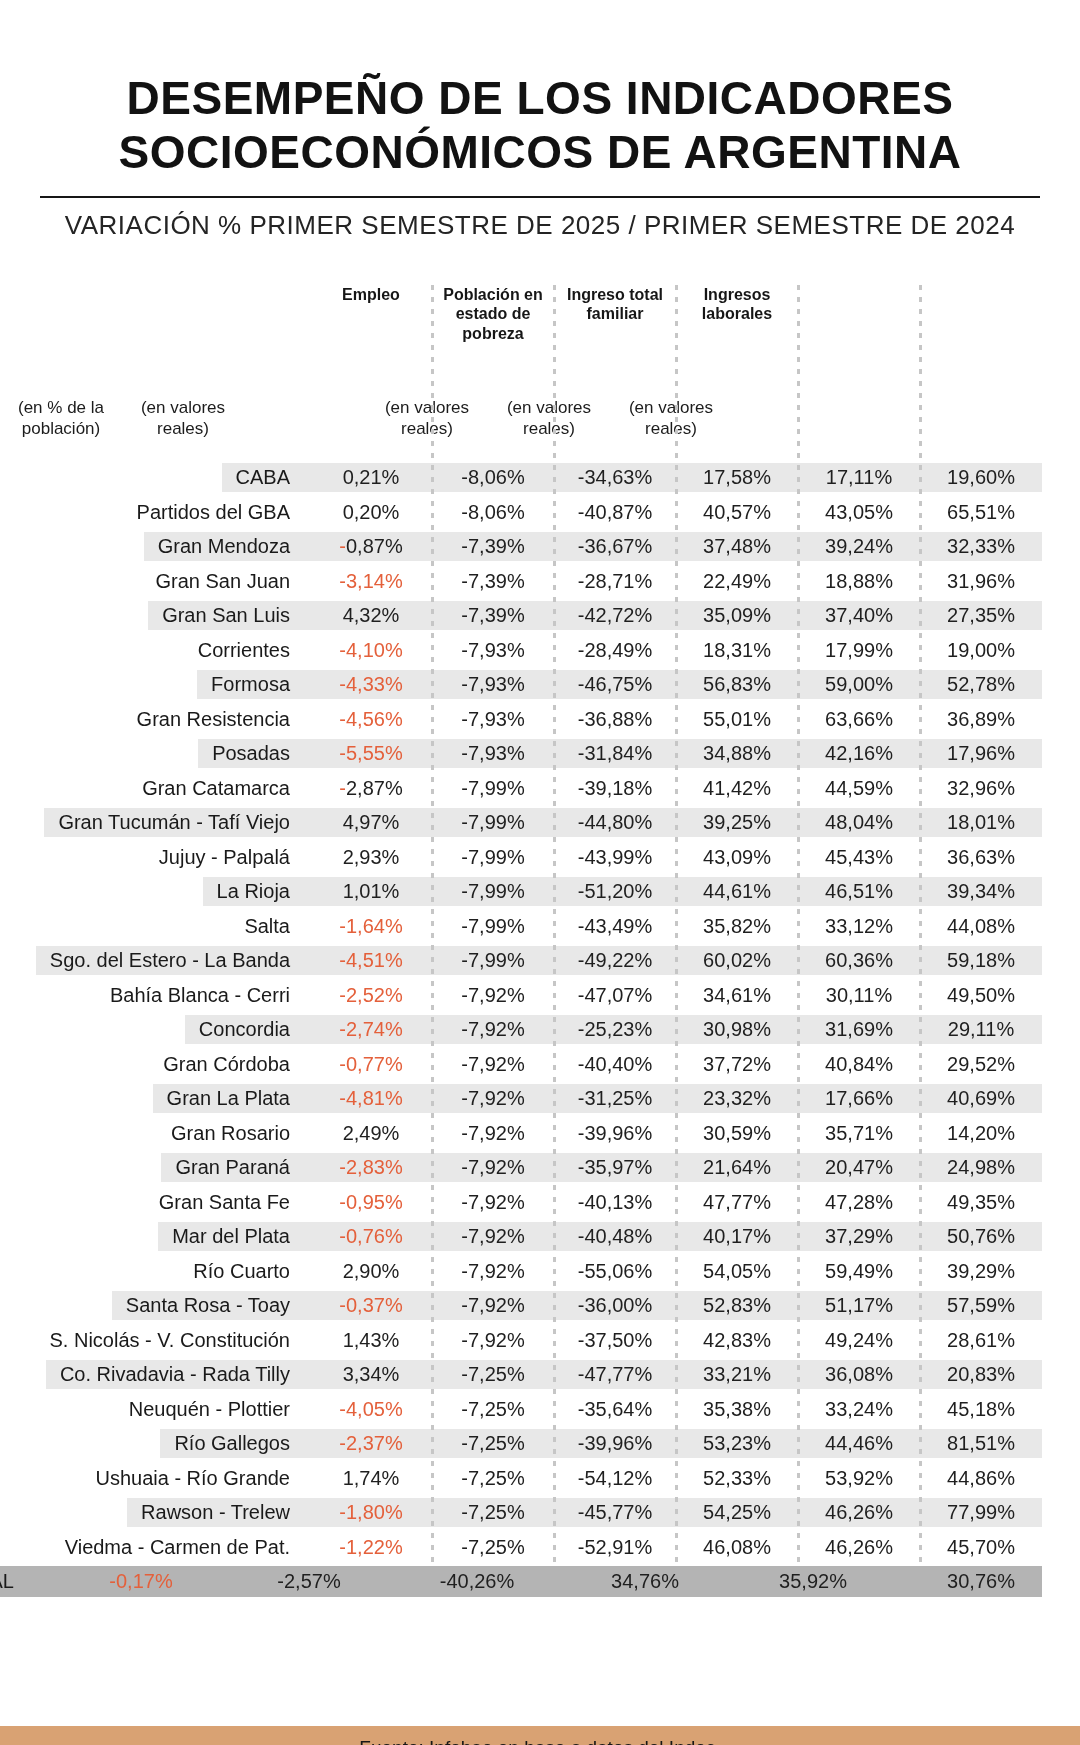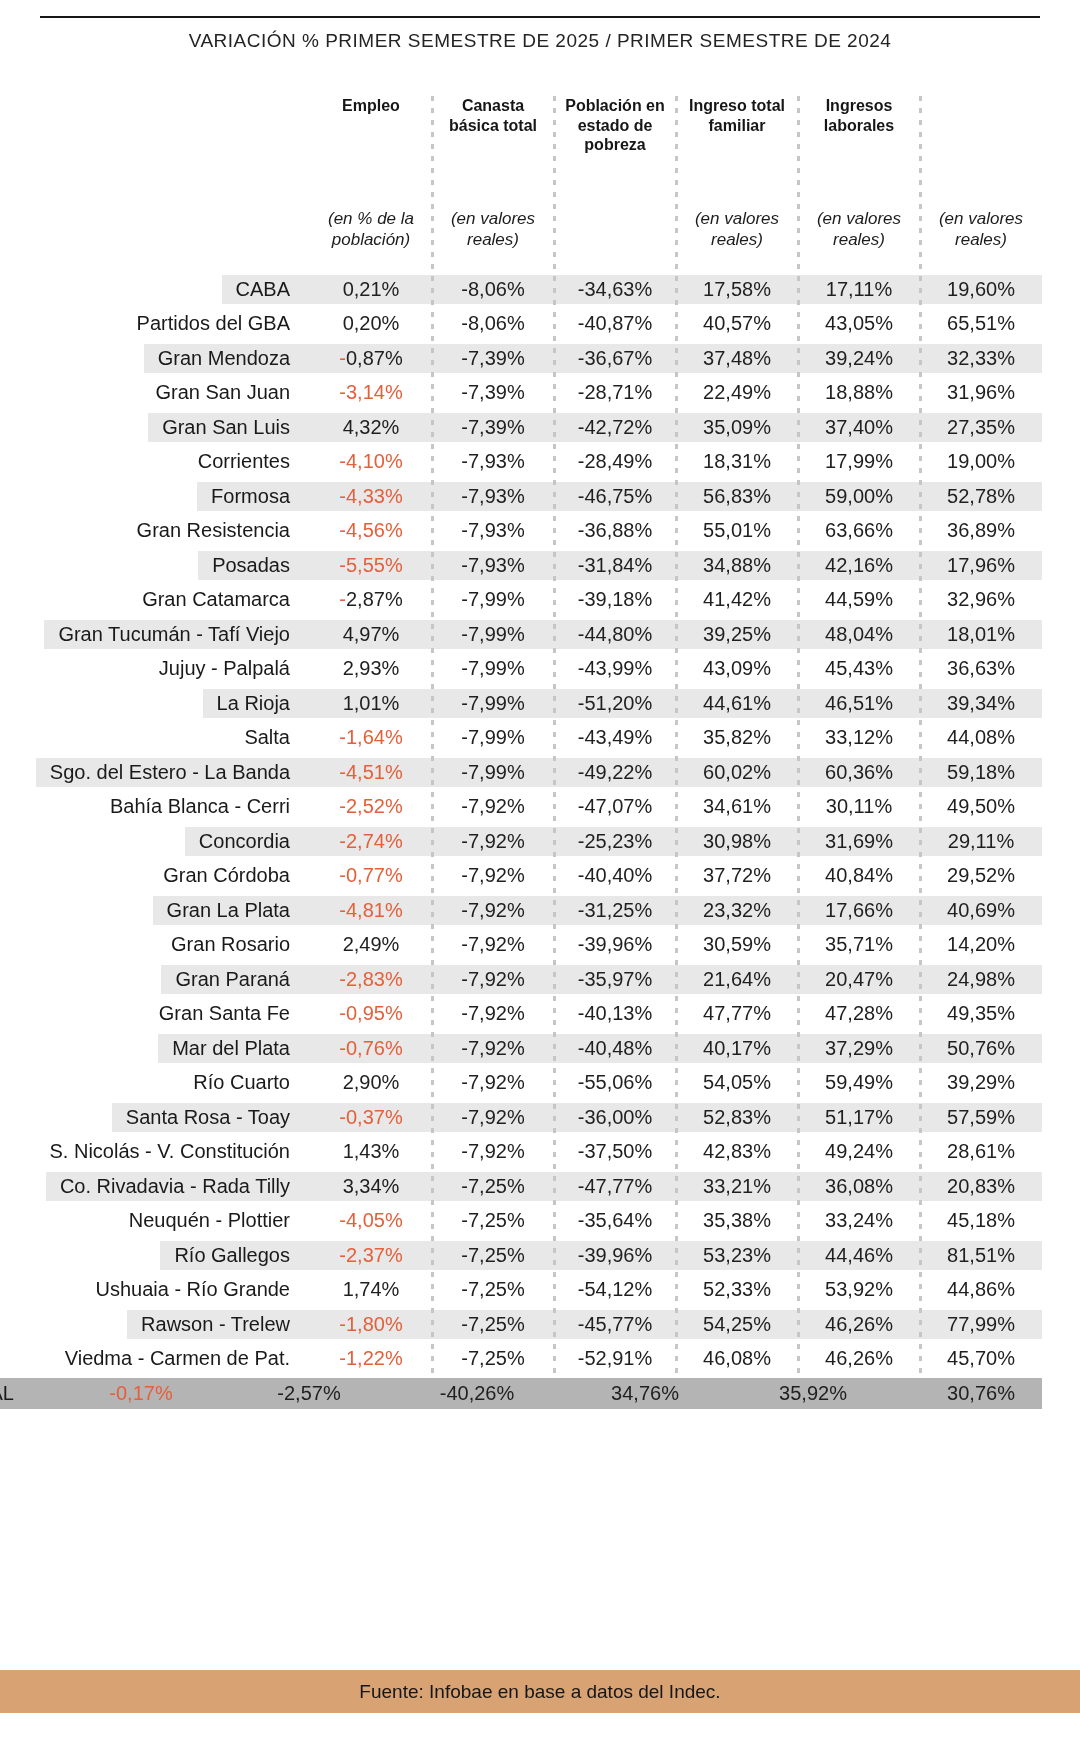--- a/index.html
+++ b/index.html
@@ -2,67 +2,70 @@
 <html><head>
 <meta charset="utf-8">
 <style>
   html,body{margin:0;padding:0;}
   body{width:1080px;height:1745px;background:#ffffff;font-family:"Liberation Sans",sans-serif;overflow:hidden;}
   .page{position:relative;width:1080px;height:1745px;background:#ffffff;}
 
   .title{margin:72px 40px 0;text-align:center;font-size:46px;font-weight:bold;
          letter-spacing:.5px;line-height:1.17;color:#121212;}
   .rule{width:1000px;margin:16px auto 0;border-top:2px solid #161616;}
-  .subtitle{margin:12px 40px 0;text-align:center;font-size:19px;font-weight:400;
+  .subtitle{margin:12px 40px 0;text-align:center;font-size:26px;font-weight:400;
             letter-spacing:.5px;color:#242424;}
 
   .table-wrap{position:relative;margin-top:44px;}
   .dotline{position:absolute;top:0;bottom:35px;width:3px;z-index:1;
            background:repeating-linear-gradient(to bottom,#c6c6c6 0 5px,transparent 5px 12px);}
 
   .header-row{display:flex;padding-left:310px;height:112px;align-items:flex-start;}
   .hcell{width:122px;text-align:center;font-size:16px;font-weight:bold;line-height:1.22;color:#161616;}
   .hcell span{display:inline-block;max-width:108px;}
 
-  .subheader-row{display:flex;padding-left:310px;height:64px;align-items:flex-start;font-style:italic;}
+  .subheader-row{display:flex;height:64px;align-items:flex-start;}
   .shcell{width:122px;text-align:center;font-size:17px;line-height:1.25;color:#1c1c1c;}
   .shcell span{display:inline-block;max-width:104px;}
 
   .row{height:34.5px;display:flex;justify-content:flex-end;align-items:center;padding-right:38px;}
   .band{display:flex;align-items:center;height:29px;}
   .band.shade{background:#E8E8E8;}
   .band.total{background:#B4B4B4;height:31px;gap:46px;}
   .rlabel{white-space:nowrap;padding:0 20px 0 14px;font-size:20px;color:#1a1a1a;}
   .cell{width:122px;text-align:center;font-size:20px;color:#1f1f1f;white-space:nowrap;}
   .orange{color:#E4603B;}
 
   .source-bar{position:absolute;left:0;bottom:48px;width:100%;height:43px;background:#D9A273;
               display:flex;align-items:center;justify-content:center;font-size:19px;color:#161616;}
 </style>
 </head>
 <body>
 
 <div class="page">
 
+  <div class="title">
+    <div>DESEMPEÑO DE LOS INDICADORES</div>
+    <div>SOCIOECONÓMICOS DE ARGENTINA</div>
+  </div>
 
   <div class="rule"></div>
 
   <div class="subtitle">VARIACIÓN % PRIMER SEMESTRE DE 2025 / PRIMER SEMESTRE DE 2024</div>
 
   <div class="table-wrap">
     <div id="dotlines">
         <div class="dotline" style="left: 430.5px;"></div>
         <div class="dotline" style="left: 552.5px;"></div>
         <div class="dotline" style="left: 674.5px;"></div>
         <div class="dotline" style="left: 796.5px;"></div>
         <div class="dotline" style="left: 918.5px;"></div>
       </div>
     <div class="header-row" id="header-row">
         <div class="hcell"><span>Empleo</span></div>
-        <div class="hcell"><span>Canasta básica total</span></div>
         <div class="hcell"><span>Población en estado de pobreza</span></div>
         <div class="hcell"><span>Ingreso total familiar</span></div>
         <div class="hcell"><span>Ingresos laborales</span></div>
       </div>
     <div class="subheader-row" id="subheader-row">
         <div class="shcell"><span>(en % de la población)</span></div>
         <div class="shcell"><span>(en valores reales)</span></div>
         <div class="shcell"><span></span></div>
         <div class="shcell"><span>(en valores reales)</span></div>
         <div class="shcell"><span>(en valores reales)</span></div>

